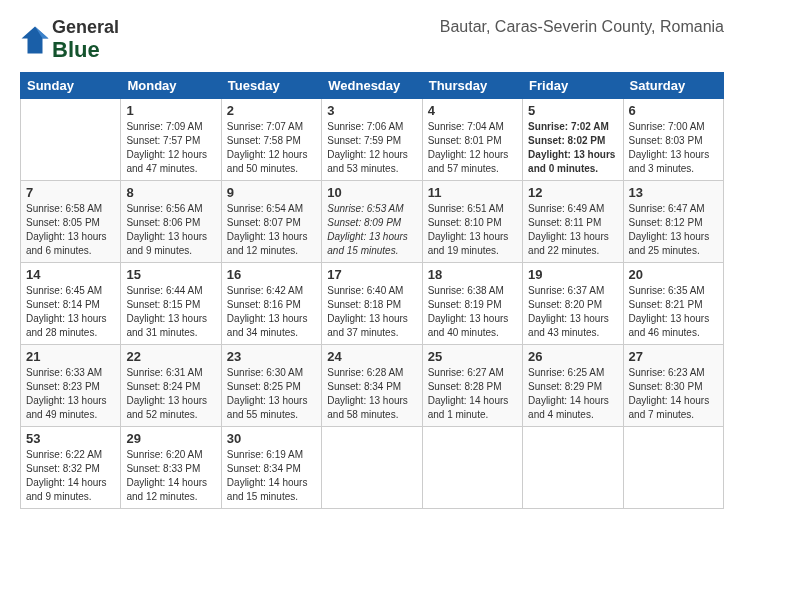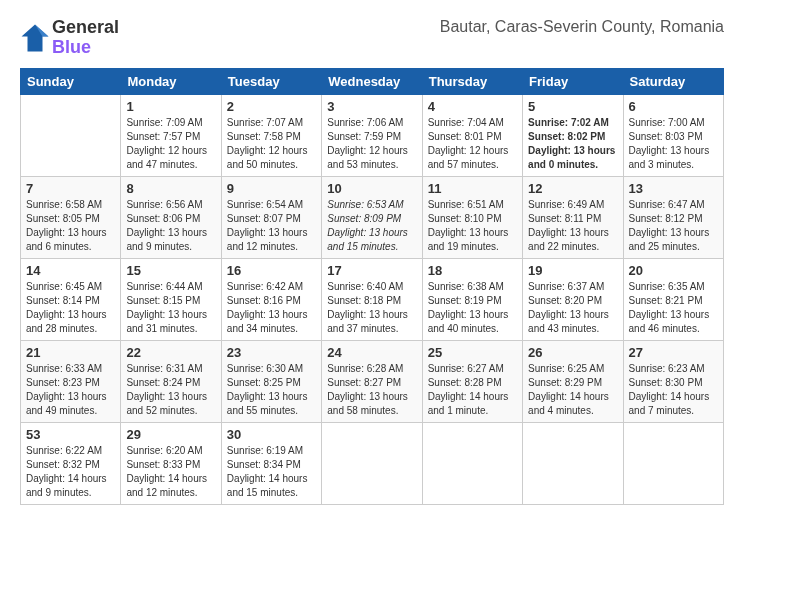--- a/index.html
+++ b/index.html
@@ -28,23 +28,23 @@
       display: flex;
       flex-direction: column;
       line-height: 1.1;
     }
     .logo-general {
       font-size: 18px;
       font-weight: bold;
       color: #333;
     }
     .logo-blue {
-      font-size: 18px;
+      font-size: 22px;
       font-weight: bold;
-      color: #8b5cf6;
+      color: #14532d;
     }
     .logo-icon {
       width: 30px;
       height: 30px;
       margin-right: 2px;
     }
     .title-block {
       text-align: right;
     }
     .main-title {
@@ -346,21 +346,21 @@
               <div class="day-info" style="white-space: pre-line;">Sunrise: 6:30 AM
 Sunset: 8:25 PM
 Daylight: 13 hours
 and 55 minutes.</div>
             </div>
           </td>
           <td>
             <div class="cell-content">
               <div class="day-num">24</div>
               <div class="day-info" style="white-space: pre-line;">Sunrise: 6:28 AM
-Sunset: 8:27 PM
+Sunset: 8:34 PM
 Daylight: 13 hours
 and 58 minutes.</div>
             </div>
           </td>
           <td>
             <div class="cell-content">
               <div class="day-num">25</div>
               <div class="day-info" style="white-space: pre-line;">Sunrise: 6:27 AM
 Sunset: 8:28 PM
 Daylight: 14 hours

